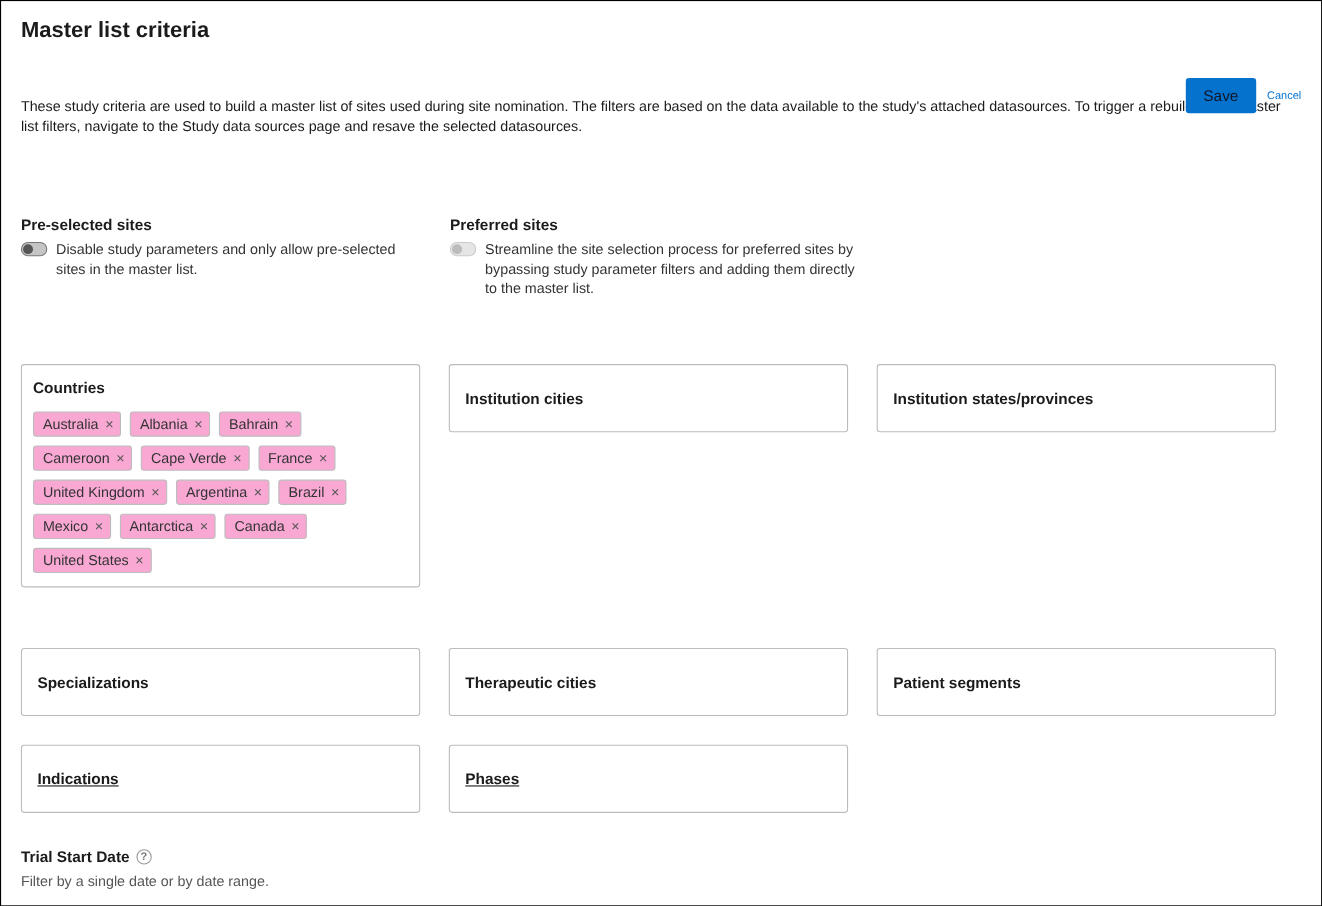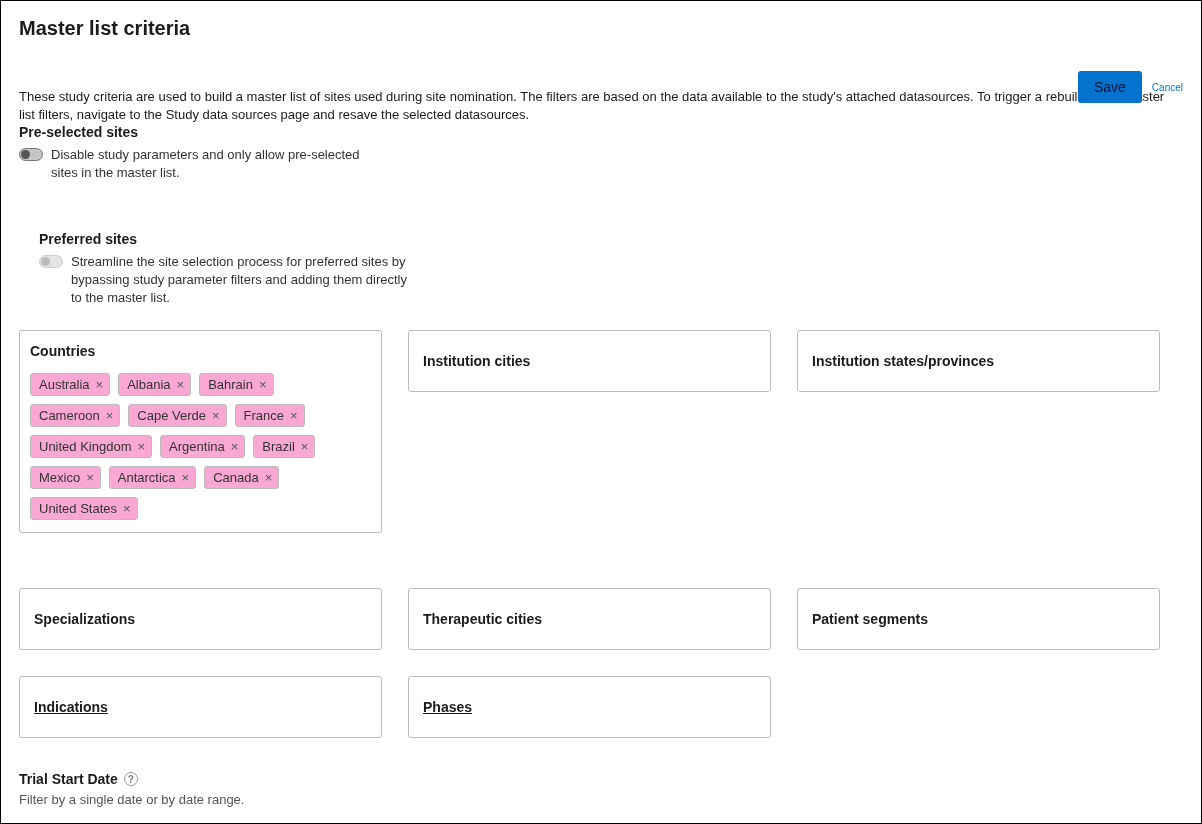--- a/index.html
+++ b/index.html
@@ -42,22 +42,21 @@
       border-radius: 3px;
       cursor: pointer;
     }
     .link-cancel {
       color: #0572ce;
       font-size: 10px;
       cursor: pointer;
     }
     .toggle-sections {
       display: flex;
-      gap: 50px;
-      flex-direction: column;
+      margin-top: 72px;
     }
     .toggle-block {
       max-width: 370px;
     }
     .toggle-block.preferred {
       margin-left: 20px;
       max-width: 370px;
     }
     .toggle-heading {
       font-size: 14px;
@@ -104,21 +103,21 @@
     }
     .toggle-desc {
       font-size: 13px;
       color: #333;
       line-height: 1.35;
     }
     .filter-grid {
       display: grid;
       grid-template-columns: 363px 363px 363px;
       gap: 26px;
-      margin-top: 24px;
+      margin-top: 60px;
       align-items: start;
     }
     .filter-box {
       border: 1px solid #bcbcbc;
       border-radius: 3px;
       padding: 12px 10px;
     }
     .filter-box.empty {
       min-height: 60px;
       padding: 22px 14px;

